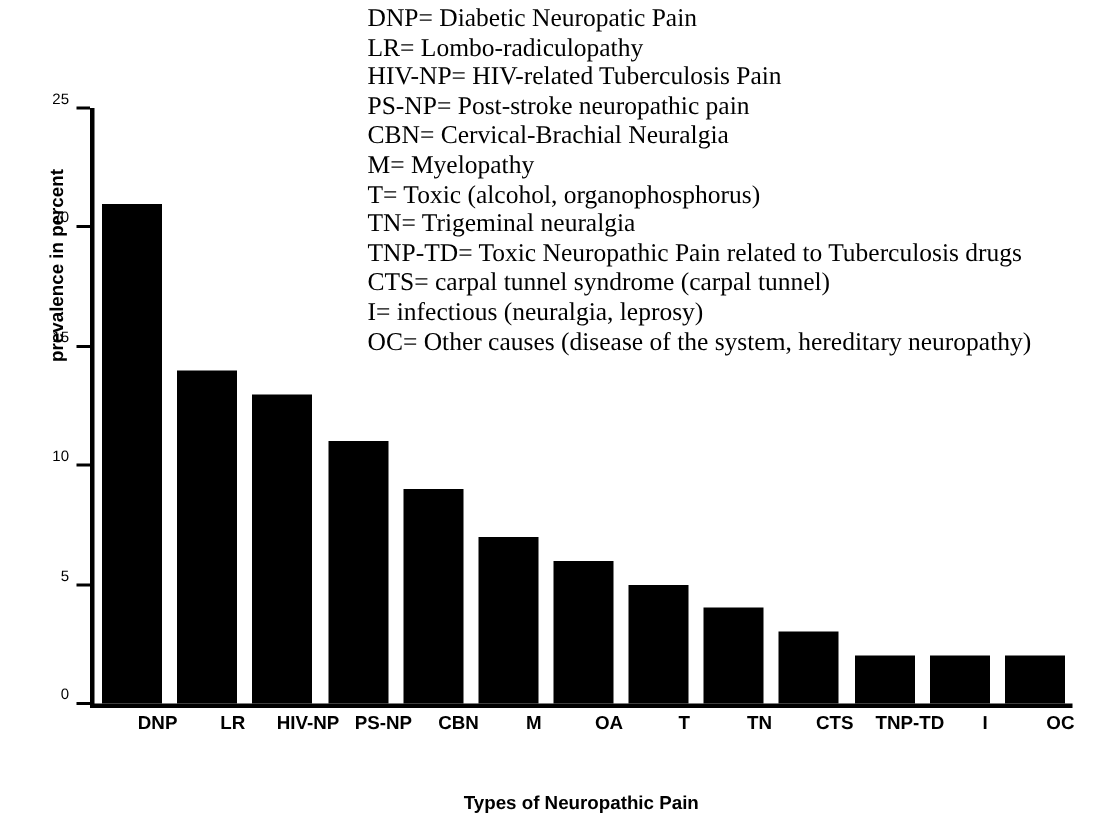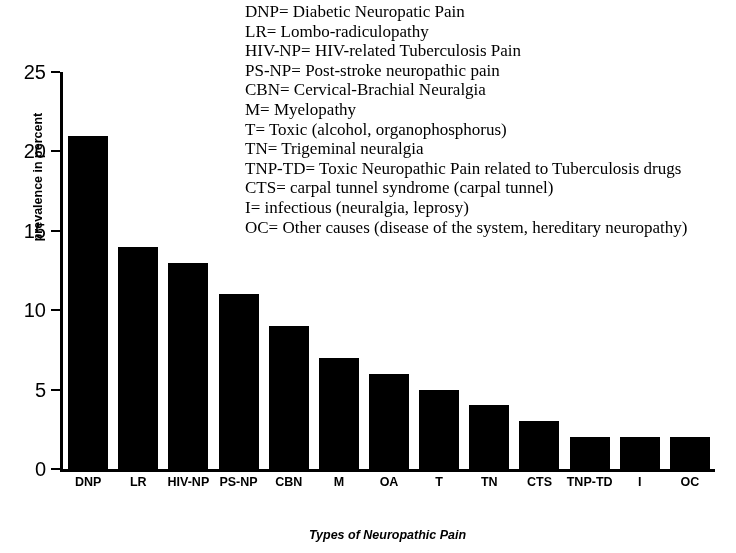--- a/index.html
+++ b/index.html
@@ -82,21 +82,21 @@
     left: -9px;
     width: 9px;
     height: 2px;
     background: #000;
   }
   .ytick-label {
     position: absolute;
     right: 100%;
     top: -10px;
     margin-right: 5px;
-    font-size: 20px;
+    font-size: 10px;
     white-space: nowrap;
   }
 
   
   #bars {
     position: absolute;
     left: 3px;
     top: 0;
     width: 652px;
     height: 397px;
@@ -112,42 +112,41 @@
     position: relative;
   }
   .bar {
     width: 40px;
     background: #000000;
   }
 
   
   #xlabels {
     position: absolute;
-    left: 3px;
+    left: 20px;
     top: 403px;
     width: 652px;
     display: flex;
   }
   #xlabels .xl {
     flex: 1 1 0;
     text-align: center;
     font-size: 12.5px;
     font-weight: bold;
     white-space: nowrap;
   }
 
   #xtitle {
     position: absolute;
     left: 60px;
     top: 528px;
     width: 655px;
     text-align: center;
     font-size: 12.5px;
     font-weight: bold;
-    font-style: italic;
   }
 </style>
 </head>
 <body>
 
 <div id="chart">
 
   <div id="legend">
     <div class="legend-line">DNP= Diabetic Neuropatic Pain</div>
     <div class="legend-line">LR= Lombo-radiculopathy</div>

